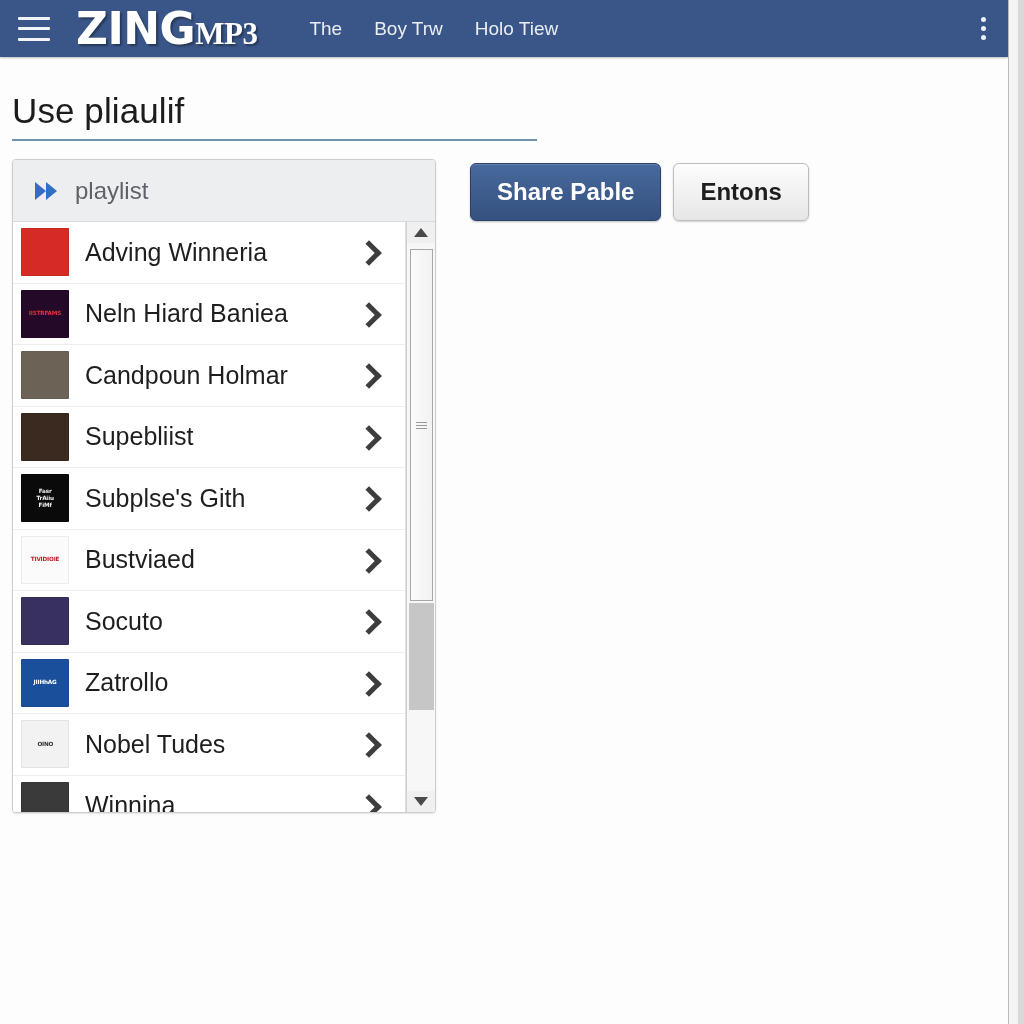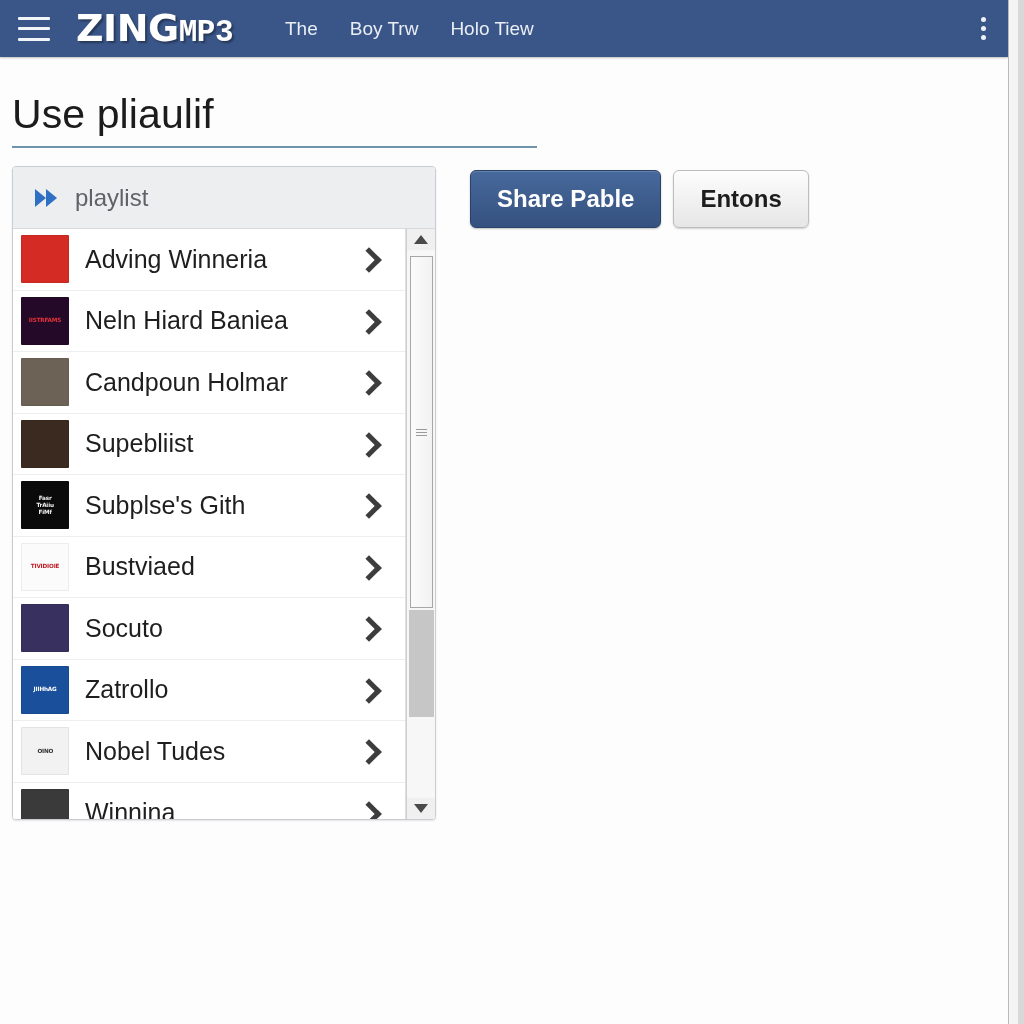--- a/index.html
+++ b/index.html
@@ -76,27 +76,27 @@
     line-height: 1;
     letter-spacing: -0.5px;
     color: #ffffff;
     white-space: nowrap;
     text-shadow: 2px 2px 2px rgba(0,0,0,0.35);
     flex: 0 0 auto;
     user-select: none;
   }
   .brand .zing {
     font-weight: bold;
-    font-size: 38px;
+    font-size: 44px;
     font-family: "DejaVu Sans", sans-serif;
   }
   .brand .mp3 {
     font-weight: bold;
     font-size: 31px;
-    font-family: Liberation Mono, monospace;
+    font-family: Liberation Serif, serif;
   }
 
   .navlinks {
     display: flex;
     align-items: center;
     margin-left: 50px;
     gap: 28px;
   }
   .navlink {
     color: #e9edf4;
@@ -131,21 +131,21 @@
     position: absolute;
     top: 57px;
     left: 0;
     width: 1008px;
     height: 967px;
     background: #fdfdfd;
     padding: 34px 0 0 12px;
   }
 
   .page-title {
-    font-size: 41px;
+    font-size: 35px;
     color: #1c1c1c;
     font-weight: normal;
     padding: 0 0 8px 0;
     width: 525px;
     border-bottom: 2px solid #6f93ab;
     letter-spacing: 0.1px;
   }
 
   .workspace {
     display: flex;

